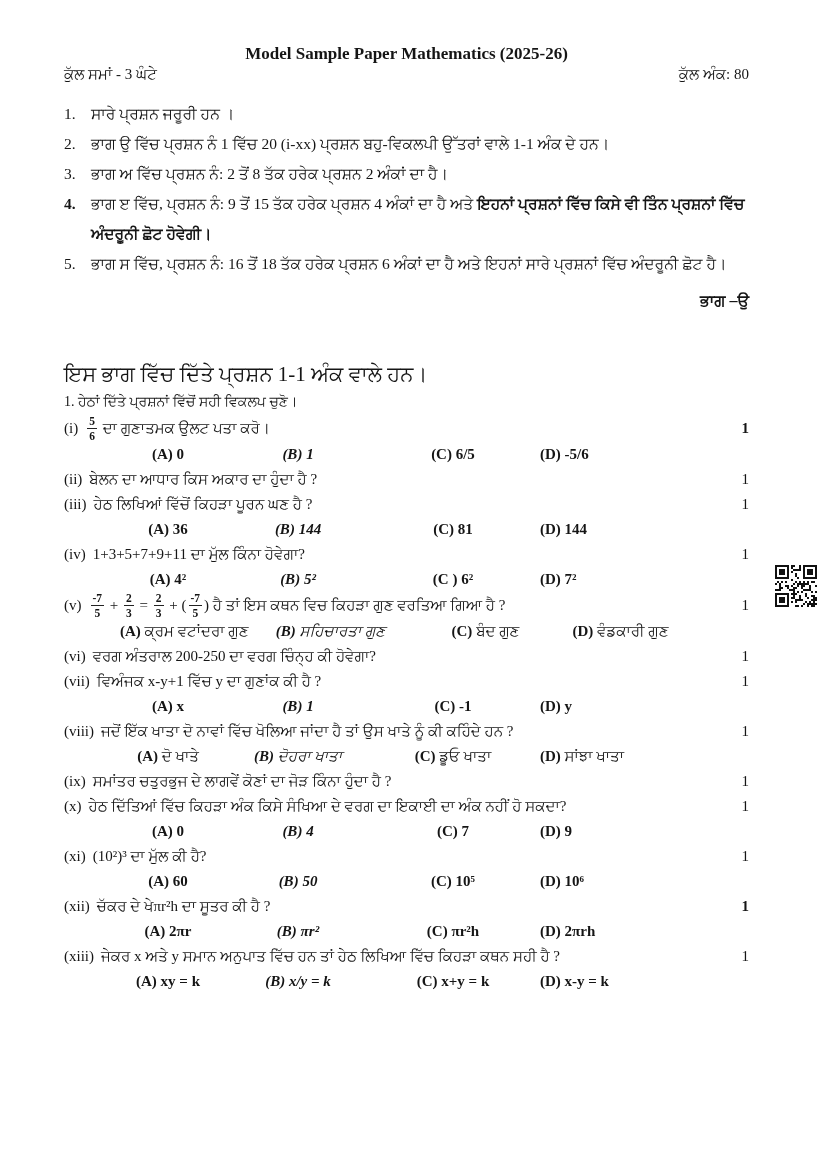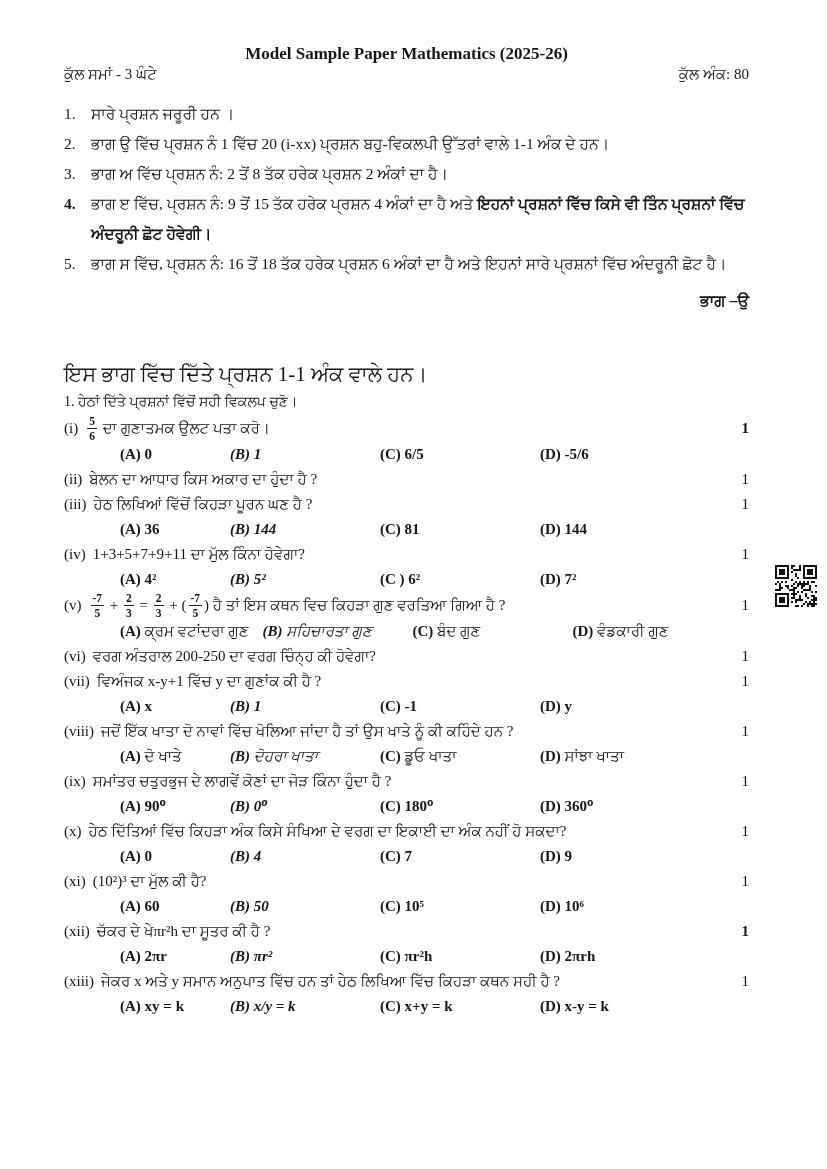--- a/index.html
+++ b/index.html
@@ -24,21 +24,21 @@
   .instr-text .b{font-weight:bold;}
   .part-heading{text-align:right;font-weight:bold;font-size:16px;line-height:27px;margin-top:8px;}
   .part-note{font-weight:normal;font-size:21px;line-height:27px;margin-top:47px;}
   .q1-intro{font-size:14px;line-height:27px;}
   .questions{font-size:15px;}
   .qline{display:flex;align-items:baseline;line-height:25px;}
   .qnum{margin-right:7px;white-space:nowrap;}
   .qtext{flex:1;}
   .qmarks{flex:none;width:22px;text-align:right;}
   .qmarks.bold{font-weight:bold;}
-  .opts{display:flex;padding-left:56px;line-height:25px;}
+  .opts{display:flex;padding-left:56px;line-height:25px;text-align:center;}
   .opt{margin-right:14px;white-space:nowrap;}
   .opt:nth-child(1){min-width:96px;}
   .opt:nth-child(2){min-width:136px;font-style:italic;}
   .opt:nth-child(3){min-width:146px;}
   .opt .ol{font-weight:bold;}
   .opt .ov.vb{font-weight:bold;}
   .fracx{display:inline-block;text-align:center;vertical-align:-7px;line-height:1.05;font-size:11.5px;font-weight:bold;margin:0 2px;}
   .fnum{display:block;border-bottom:1px solid #222;padding:0 2px 1px;}
   .fden{display:block;padding-top:1px;}
   .qr{position:absolute;top:565px;right:10px;width:42px;height:42px;}
@@ -171,26 +171,20 @@
           <span class="opt"><span class="ol">(B)</span><span> </span><span class="ov">ਦੋਹਰਾ ਖਾਤਾ</span></span>
           <span class="opt"><span class="ol">(C)</span><span> </span><span class="ov">ਡੂਓ  ਖਾਤਾ</span></span>
           <span class="opt"><span class="ol">(D)</span><span> </span><span class="ov">ਸਾਂਝਾ ਖਾਤਾ</span></span>
         </div>
       </div>
       <div class="q">
         <div class="qline">
           <span class="qnum">(ix)</span>
           <span class="qtext"><span>ਸਮਾਂਤਰ ਚਤੁਰਭੁਜ ਦੇ ਲਾਗਵੇਂ ਕੋਣਾਂ ਦਾ ਜੋੜ ਕਿੰਨਾ ਹੁੰਦਾ ਹੈ ?</span></span>
           <span class="qmarks">1</span>
-        </div>
-        <div class="opts">
-          <span class="opt"><span class="ol">(A)</span><span> </span><span class="ov vb">90⁰</span></span>
-          <span class="opt"><span class="ol">(B)</span><span> </span><span class="ov vb">0⁰</span></span>
-          <span class="opt"><span class="ol">(C)</span><span> </span><span class="ov vb">180⁰</span></span>
-          <span class="opt"><span class="ol">(D)</span><span> </span><span class="ov vb">360⁰</span></span>
         </div>
       </div>
       <div class="q">
         <div class="qline">
           <span class="qnum">(x)</span>
           <span class="qtext"><span>ਹੇਠ ਦਿੱਤਿਆਂ ਵਿੱਚ ਕਿਹੜਾ ਅੰਕ ਕਿਸੇ ਸੰਖਿਆ ਦੇ ਵਰਗ ਦਾ ਇਕਾਈ ਦਾ ਅੰਕ ਨਹੀਂ ਹੋ ਸਕਦਾ?</span></span>
           <span class="qmarks">1</span>
         </div>
         <div class="opts">
           <span class="opt"><span class="ol">(A)</span><span> </span><span class="ov vb">0</span></span>

